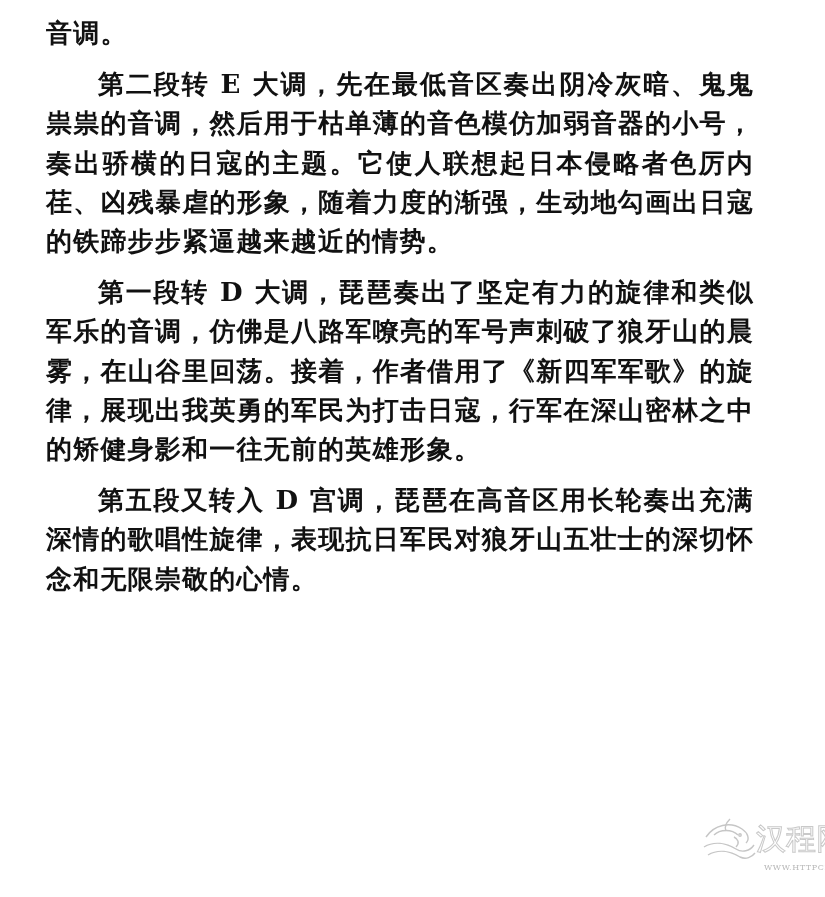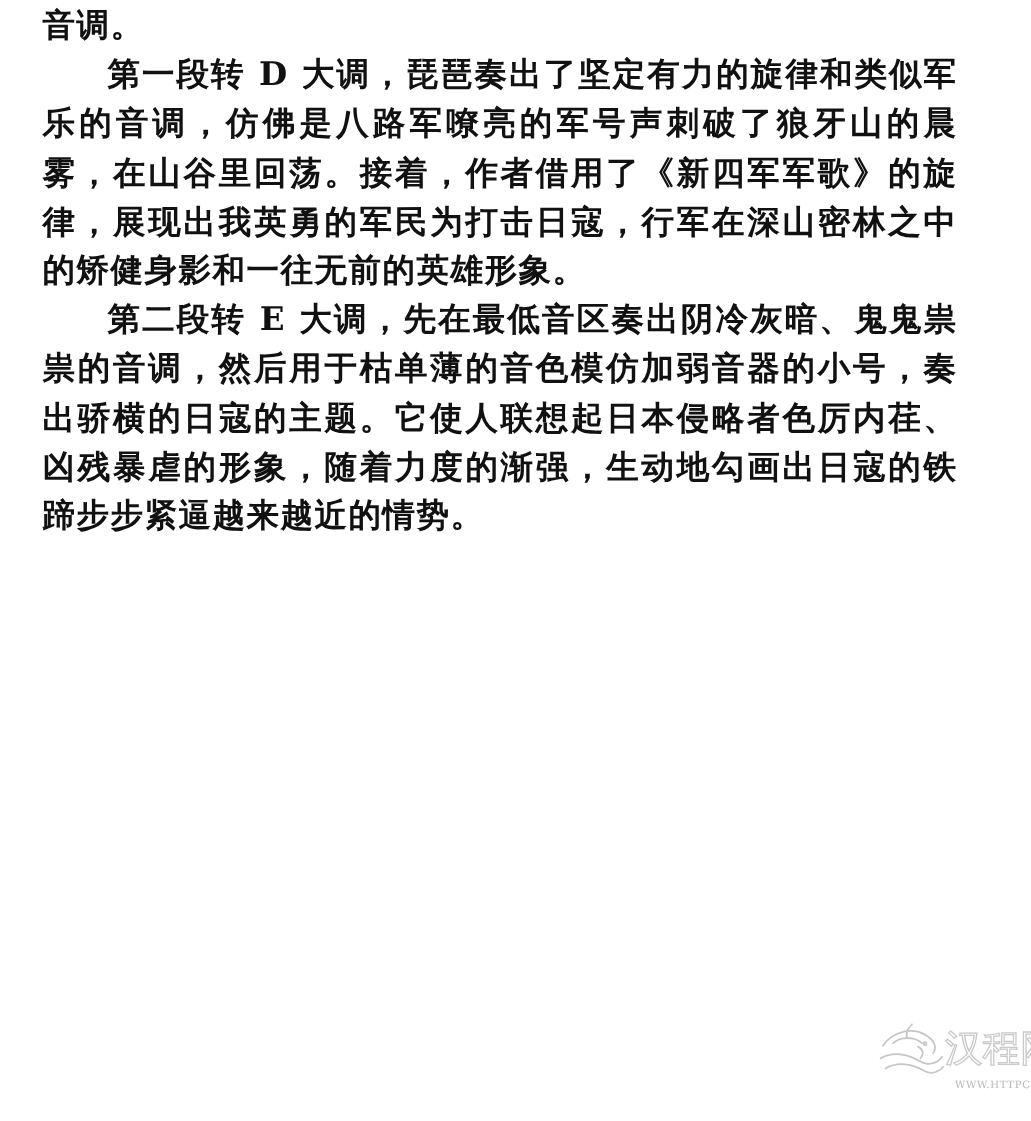--- a/index.html
+++ b/index.html
@@ -20,21 +20,21 @@
       width: 732px;
       font-family: "DejaVu Serif", "Liberation Serif", serif;
       font-weight: bold;
       font-size: 26px;
       line-height: 39.2px;
       color: #111111;
       text-align: justify;
       letter-spacing: 1.2px;
     }
     .para {
-      margin: 0;
+      margin: 12px;
       padding: 0;
       text-indent: 52px;
       text-align-last: left;
     }
     .para.cont {
       text-indent: 0;
     }
     .watermark {
       position: absolute;
       left: 700px;
@@ -69,22 +69,23 @@
       color: #b8b8b8;
       letter-spacing: 0.6px;
       white-space: nowrap;
     }
   </style>
 </head>
 <body>
 
 <div class="page">
   <p class="para cont">音调。</p>
+  <p class="para">第二段转 E 大调，先在最低音区奏出阴冷灰暗、鬼鬼祟祟的音调，然后用于枯单薄的音色模仿加弱音器的小号，奏出骄横的日寇的主题。它使人联想起日本侵略者色厉内荏、凶残暴虐的形象，随着力度的渐强，生动地勾画出日寇的铁蹄步步紧逼越来越近的情势。</p>
   <p class="para">第一段转 D 大调，琵琶奏出了坚定有力的旋律和类似军乐的音调，仿佛是八路军嘹亮的军号声刺破了狼牙山的晨雾，在山谷里回荡。接着，作者借用了《新四军军歌》的旋律，展现出我英勇的军民为打击日寇，行军在深山密林之中的矫健身影和一往无前的英雄形象。</p>
-  <p class="para">第二段转 E 大调，先在最低音区奏出阴冷灰暗、鬼鬼祟祟的音调，然后用于枯单薄的音色模仿加弱音器的小号，奏出骄横的日寇的主题。它使人联想起日本侵略者色厉内荏、凶残暴虐的形象，随着力度的渐强，生动地勾画出日寇的铁蹄步步紧逼越来越近的情势。</p>
+  <p class="para">第五段又转入 D 宫调，琵琶在高音区用长轮奏出充满深情的歌唱性旋律，表现抗日军民对狼牙山五壮士的深切怀念和无限崇敬的心情。</p>
 </div>
 
 <div class="watermark">
   <svg class="wm-logo" viewBox="0 0 56 50">
     <g fill="none" stroke="#c6c6c6" stroke-width="1.4">
       <path d="M6 22 C 14 10, 30 6, 42 14 C 48 18, 50 24, 46 28"></path>
       <path d="M14 20 C 20 14, 32 14, 38 20"></path>
       <path d="M30 4 C 26 8, 24 12, 26 16"></path>
       <path d="M4 32 C 14 26, 26 28, 36 34 C 42 38, 50 36, 54 30"></path>
       <path d="M8 40 C 18 34, 30 36, 40 42 C 46 45, 52 42, 55 38"></path>

